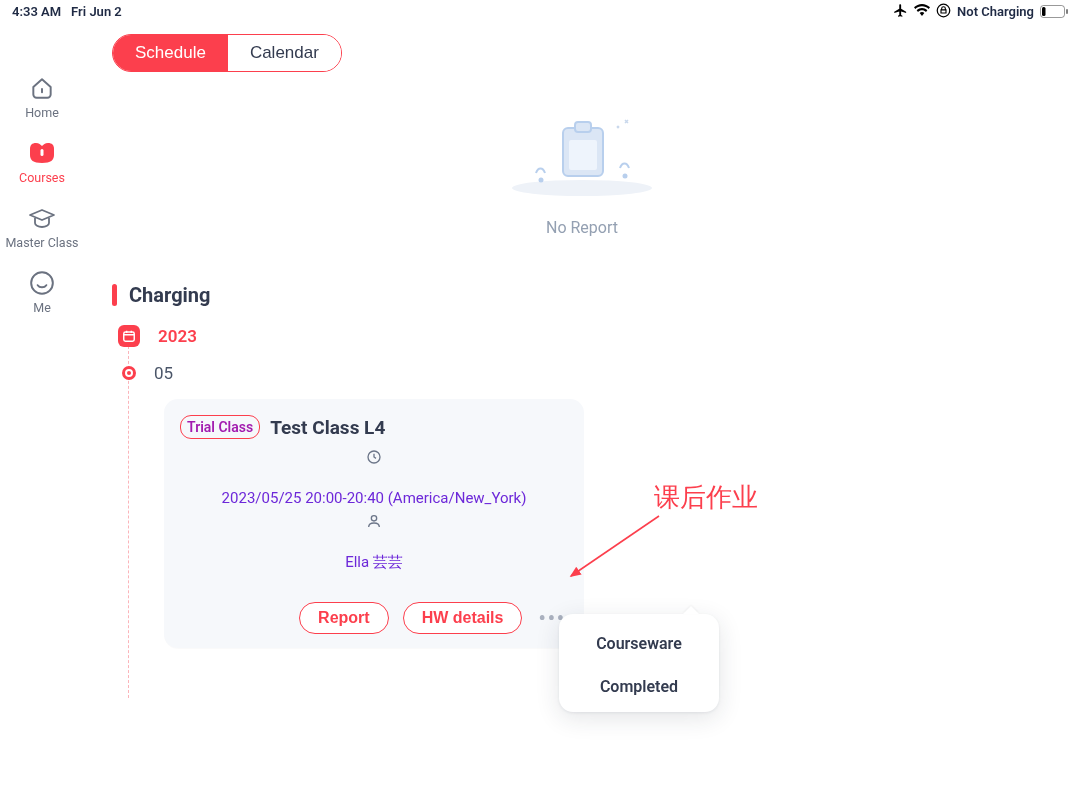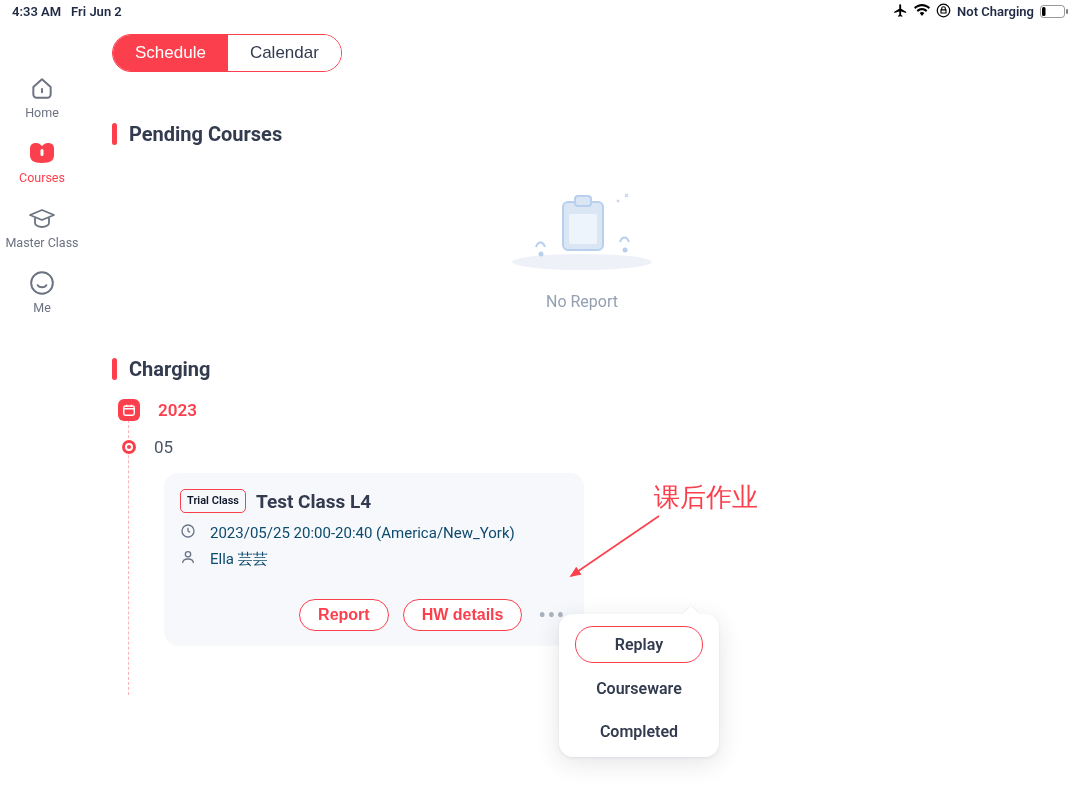--- a/index.html
+++ b/index.html
@@ -165,37 +165,38 @@
     width: 420px;
     background: #f6f8fb;
     border-radius: 14px;
     padding: 16px 16px 14px 16px;
     box-shadow: 0 1px 0 rgba(0,0,0,0.02);
   }
   .card-title-row {
     display: flex; align-items: center; gap: 10px;
   }
   .trial-badge {
-    color: #0f172a;
+    color: #a21caf;
     border: 1.5px solid #fc3f4d;
-    border-radius: 5px;
+    border-radius: 11px;
     padding: 0px 6px;
-    font-size: 11px;
+    font-size: 14px;
     font-weight: 600;
     line-height: 22px;
   }
   .card-title {
     font-size: 19px;
     font-weight: 700;
     color: #333b4f;
   }
   .card-meta {
-    display: flex; align-items: center; gap: 14px;
-    color: #0c4a6e; font-size: 15px;
+    display: flex; align-items: center; gap: 20px;
+    color: #6d28d9; font-size: 15px;
     margin-top: 10px;
+    flex-direction: column;
   }
   .card-meta svg { flex-shrink: 0; }
   .card-meta.user { margin-top: 6px; }
 
   .card-actions {
     display: flex;
     justify-content: flex-end;
     align-items: center;
     gap: 14px;
     margin-top: 30px;
@@ -349,24 +350,20 @@
 
   <div class="content">
 
     <div class="seg-wrap">
       <div class="seg">
         <button class="active">Schedule</button>
         <button>Calendar</button>
       </div>
     </div>
 
-    <div class="section-title">
-      <span class="bar"></span>
-      <span>Pending Courses</span>
-    </div>
 
     <div class="empty">
       <div class="empty-illus">
         <svg width="170" height="90" viewBox="0 0 170 90">
           <ellipse cx="85" cy="78" rx="70" ry="8" fill="#eef2f8"></ellipse>
           <rect x="66" y="18" width="40" height="48" rx="5" fill="#dbe6f5" stroke="#b8cfed" stroke-width="2"></rect>
           <rect x="78" y="12" width="16" height="10" rx="3" fill="#dbe6f5" stroke="#b8cfed" stroke-width="2"></rect>
           <rect x="72" y="30" width="28" height="30" rx="2" fill="#eef4fc"></rect>
           <path d="M39 63c2-6 7-6 9 0" stroke="#b8cfed" stroke-width="2" fill="none"></path>
           <circle cx="44" cy="70" r="2.5" fill="#b8cfed"></circle>
@@ -426,21 +423,20 @@
         </div>
         <div class="card-actions">
           <button class="pill-btn">Report</button>
           <button class="pill-btn">HW details</button>
           <span class="more-dots">•••</span>
         </div>
       </div>
     </div>
 
     <div class="popover">
-      <div class="popover-item circled">Replay</div>
       <div class="popover-item">Courseware</div>
       <div class="popover-item">Completed</div>
     </div>
 
     <div class="annotation" style="left:570px; top:460px;">课后作业</div>
     <svg class="arrow" style="left:475px; top:490px;" width="110" height="80">
       <defs>
         <marker id="ah" markerWidth="8" markerHeight="8" refX="6" refY="3" orient="auto">
           <path d="M0,0 L7,3 L0,6 z" fill="#fc3f4d"></path>
         </marker>

